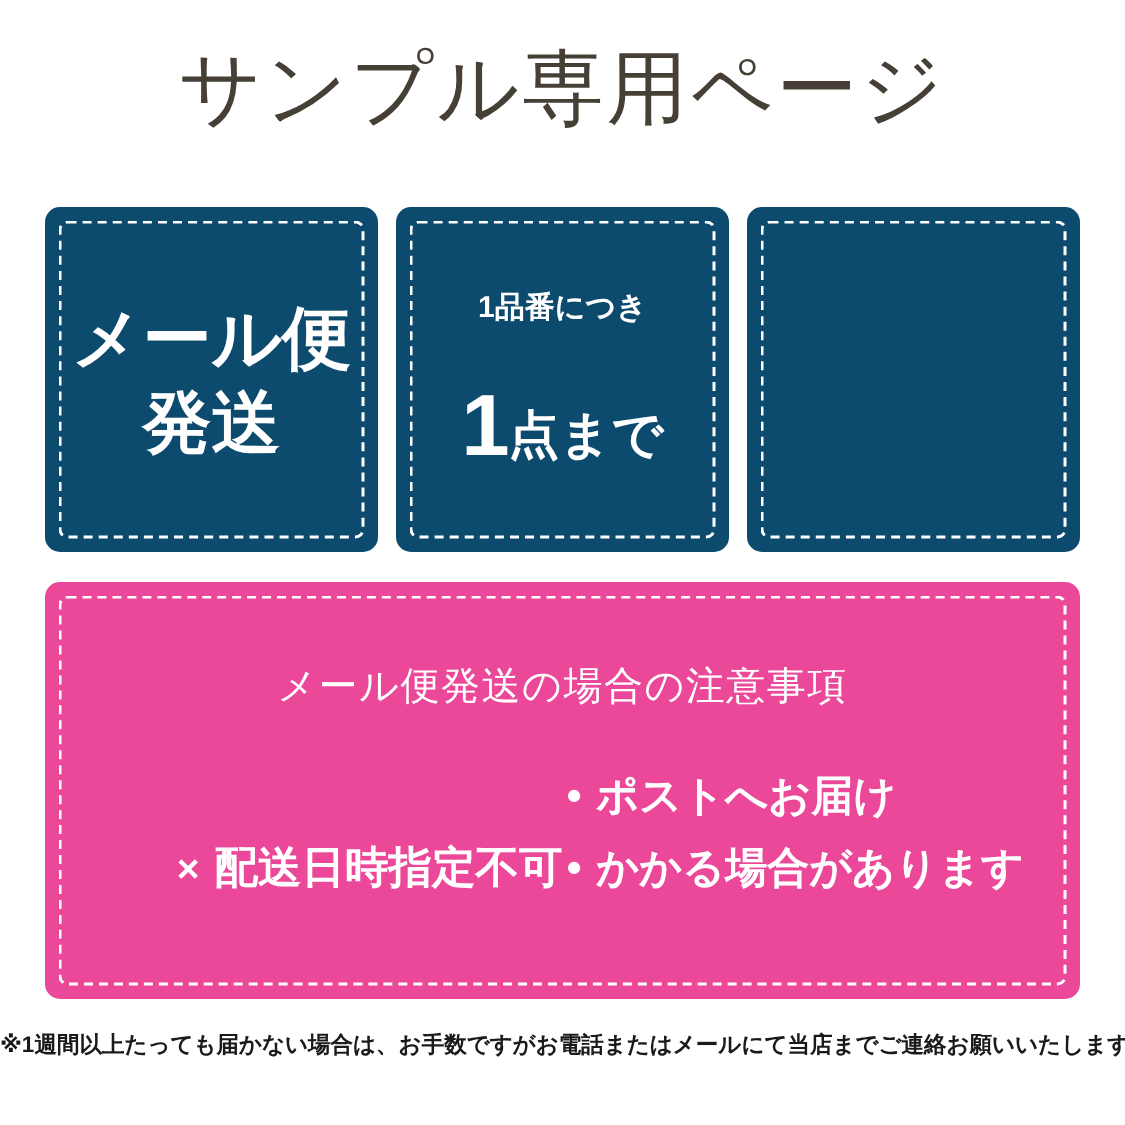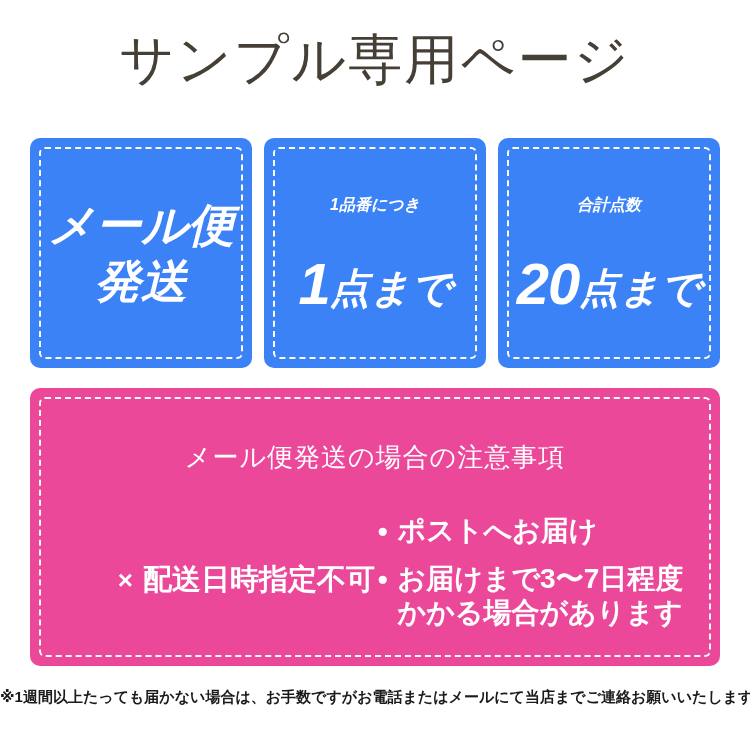--- a/index.html
+++ b/index.html
@@ -41,29 +41,28 @@
     position: absolute;
     left: 30px;
     top: 138px;
     width: 690px;
     height: 230px;
     display: flex;
     gap: 12px;
   }
   .card {
     position: relative;
-    background: #3b82f6;
+    background: #0c4a6e;
     border-radius: 10px;
     box-sizing: border-box;
     display: flex;
     flex-direction: column;
     align-items: flex-end;
     justify-content: center;
     overflow: hidden;
-    font-style: italic;
   }
   .card-1 { width: 222px; }
   .card-2 { width: 222px; }
   .card-3 { width: 222px; }
 
   .card .dash {
     position: absolute;
     left: 9px;
     top: 9px;
     right: 9px;
@@ -86,42 +85,42 @@
     font-size: 46px;
     line-height: 56px;
     font-weight: 700;
     letter-spacing: 0px;
     color: #ffffff;
     white-space: nowrap;
   }
 
   
   .card-head {
-    font-size: 16px;
+    font-size: 20px;
     line-height: 24px;
     font-weight: 700;
     color: #ffffff;
     white-space: nowrap;
   }
   .card-value {
     margin-top: 38px;
     color: #ffffff;
     white-space: nowrap;
     display: block;
     font-weight: 700;
   }
   .card-value .num {
     font-size: 58px;
     line-height: 58px;
     font-weight: 700;
     vertical-align: -2px;
     letter-spacing: -1px;
   }
   .card-value .unit {
-    font-size: 40px;
+    font-size: 34px;
     line-height: 38px;
     font-weight: 700;
     letter-spacing: 0px;
   }
 
   
   .notice {
     position: absolute;
     left: 30px;
     top: 388px;
@@ -246,26 +245,20 @@
       <div class="card-inner">
         <div class="card-head">1品番につき</div>
         <div class="card-value">
           <span class="num">1</span><span class="unit">点まで</span>
         </div>
       </div>
     </div>
 
     <div class="card card-3">
       <span class="dash"></span>
-      <div class="card-inner">
-        <div class="card-head">合計点数</div>
-        <div class="card-value">
-          <span class="num">20</span><span class="unit">点まで</span>
-        </div>
-      </div>
     </div>
 
   </div>
 
   <div class="notice">
     <span class="dash"></span>
 
     <div class="notice-title">メール便発送の場合の注意事項</div>
 
     <div class="notice-body">
@@ -281,21 +274,20 @@
         <div class="bullet-row">
           <span class="dot">●</span>
           <span class="bullet-text">
             <span>ポストへお届け</span>
           </span>
         </div>
 
         <div class="bullet-row">
           <span class="dot">●</span>
           <span class="bullet-text">
-            <span>お届けまで3〜7日程度</span>
             <span class="l2">かかる場合があります</span>
           </span>
         </div>
 
       </div>
 
     </div>
   </div>
 
   <div class="footnote">※1週間以上たっても届かない場合は、お手数ですがお電話またはメールにて当店までご連絡お願いいたします。</div>

